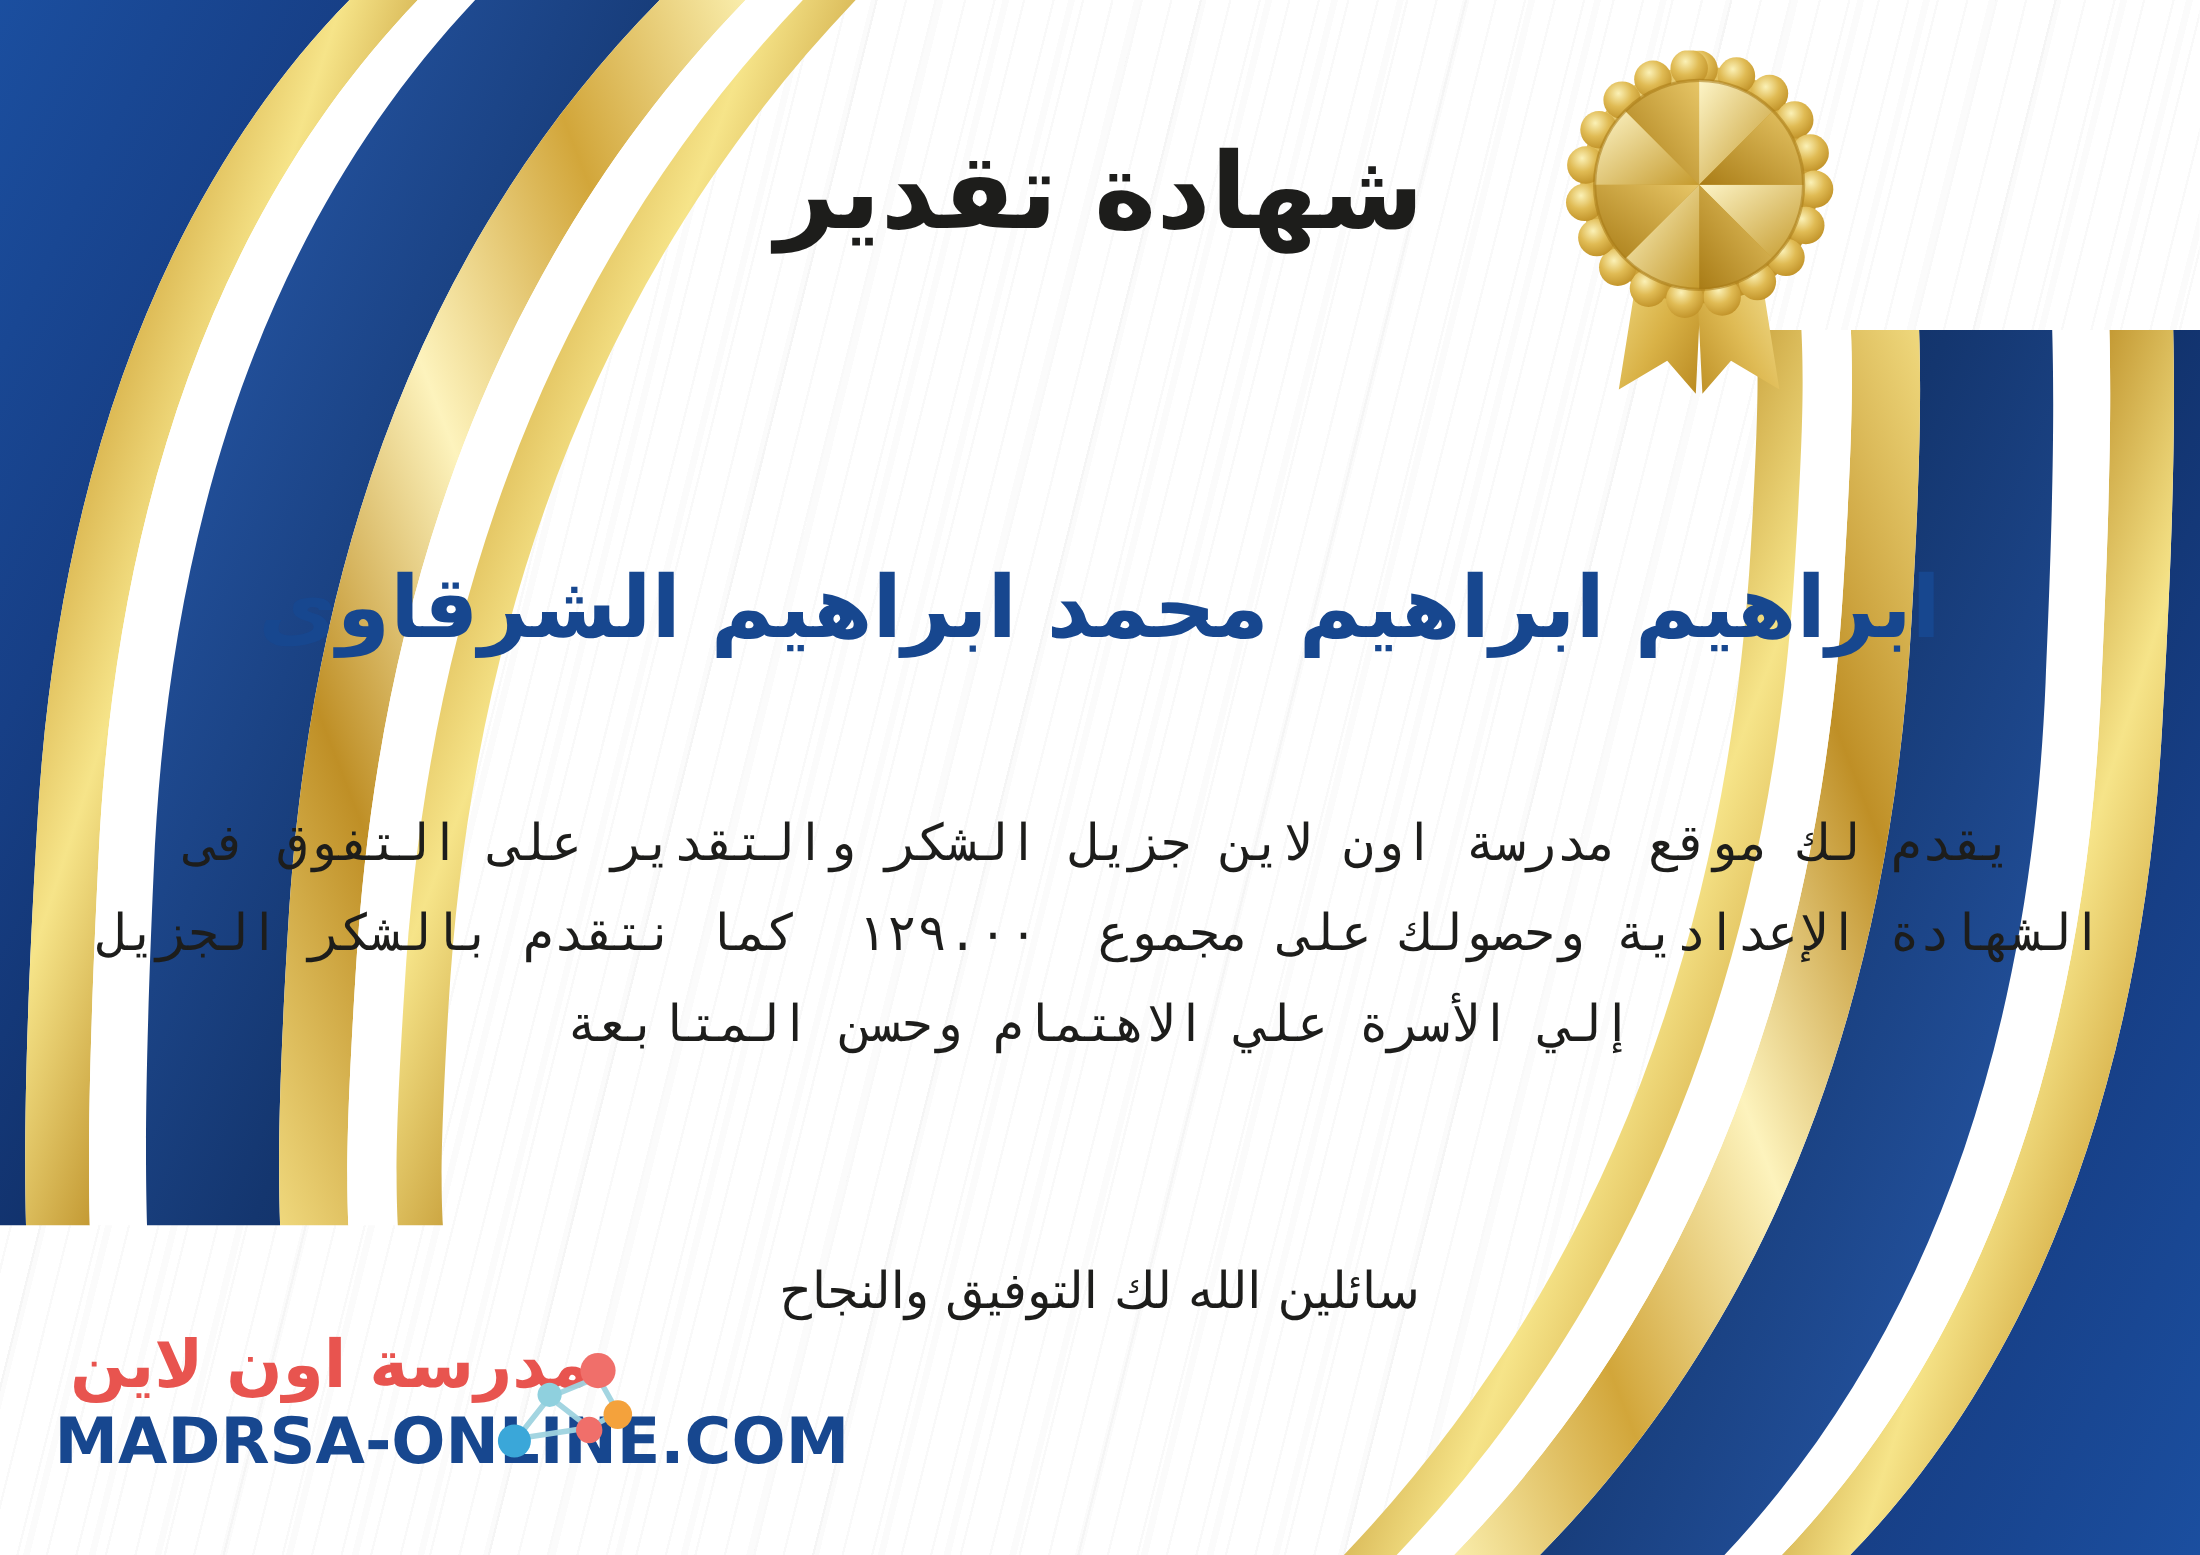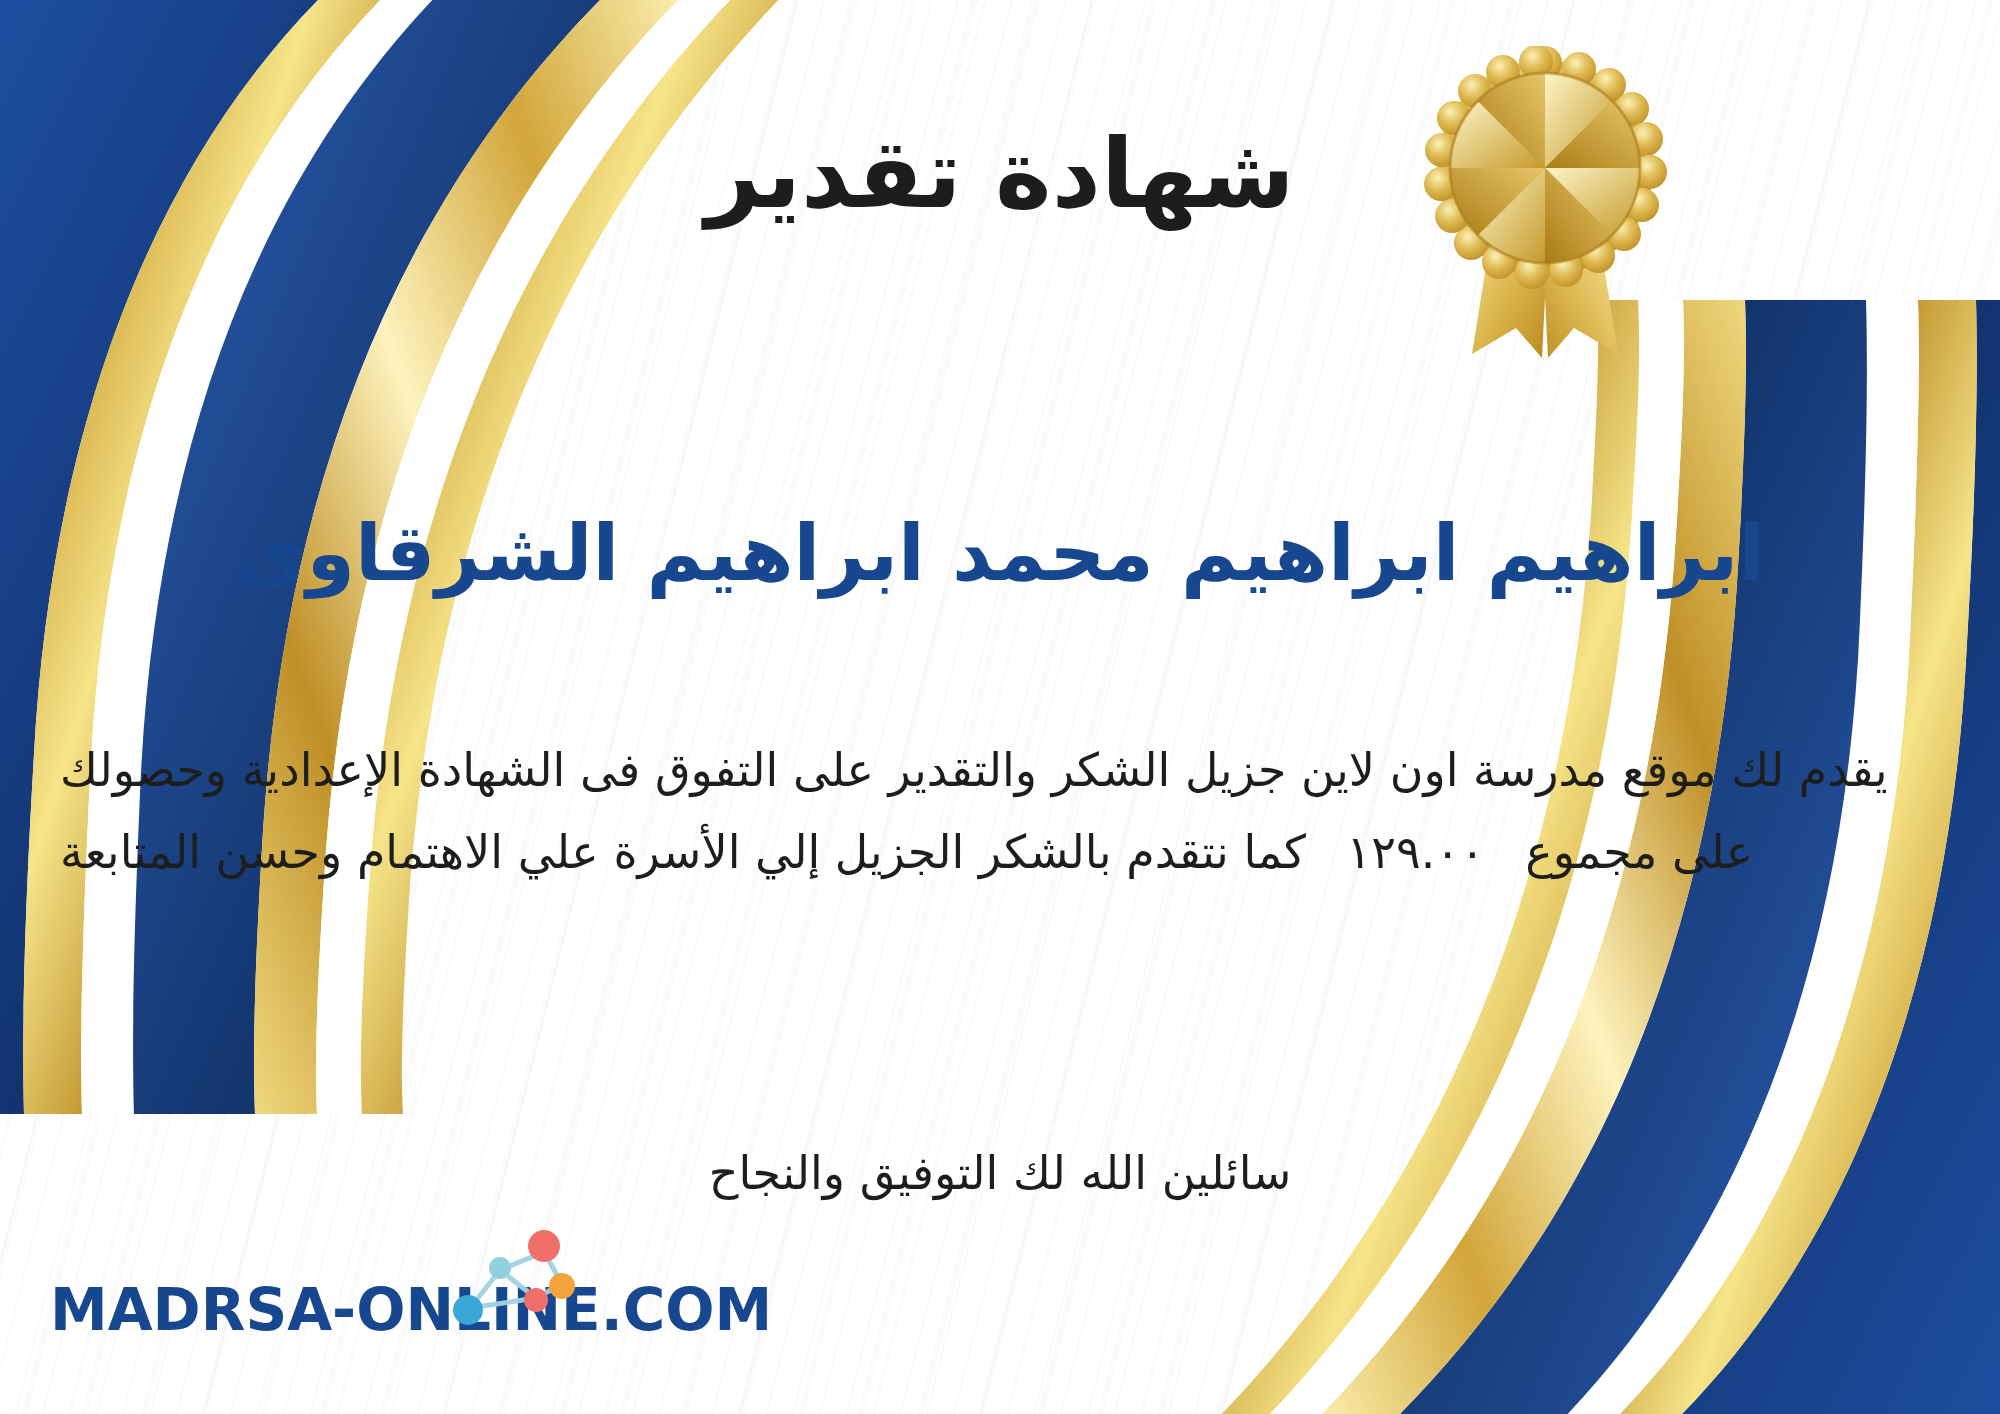--- a/index.html
+++ b/index.html
@@ -93,25 +93,26 @@
     color: #17478f;
     direction: rtl;
     white-space: nowrap;
   }
 
   .body-text {
     position: absolute;
     top: 730px;
     left: 60px;
     width: 1880px;
-    text-align: left;
+    text-align: center;
     font-size: 46px;
     line-height: 1.78;
     color: #1d1d1b;
     direction: rtl;
+    font-family: Liberation Mono, monospace;
   }
 
   .body-text .score {
     display: inline-block;
     padding: 0 26px;
     font-weight: 400;
   }
 
   .closing {
     position: absolute;
@@ -317,20 +318,21 @@
 
   <div class="body-text">
     <span>يقدم لك موقع مدرسة اون لاين جزيل الشكر  والتقدير على التفوق فى الشهادة الإعدادية وحصولك على مجموع</span>
     <span class="score">١٢٩.٠٠</span>
     <span>كما نتقدم  بالشكر الجزيل إلي الأسرة علي الاهتمام وحسن المتابعة</span>
   </div>
 
   <div class="closing">سائلين الله لك التوفيق  والنجاح</div>
 
   <div class="logo">
+    <div class="logo-ar">مدرسة اون لاين</div>
     <div class="logo-url">MADRSA-ONLINE.COM</div>
     <svg class="logo-mark" viewBox="0 0 150 130">
       <g stroke="#9fd3e0" stroke-width="5" fill="none" opacity="0.95">
         <path d="M30,96 L60,58 L104,40"></path>
         <path d="M60,58 L96,86"></path>
         <path d="M104,40 L122,72"></path>
         <path d="M96,86 L122,72"></path>
         <path d="M30,96 L96,86"></path>
       </g>
       <circle cx="104" cy="34" r="16" fill="#f06f6a"></circle>

